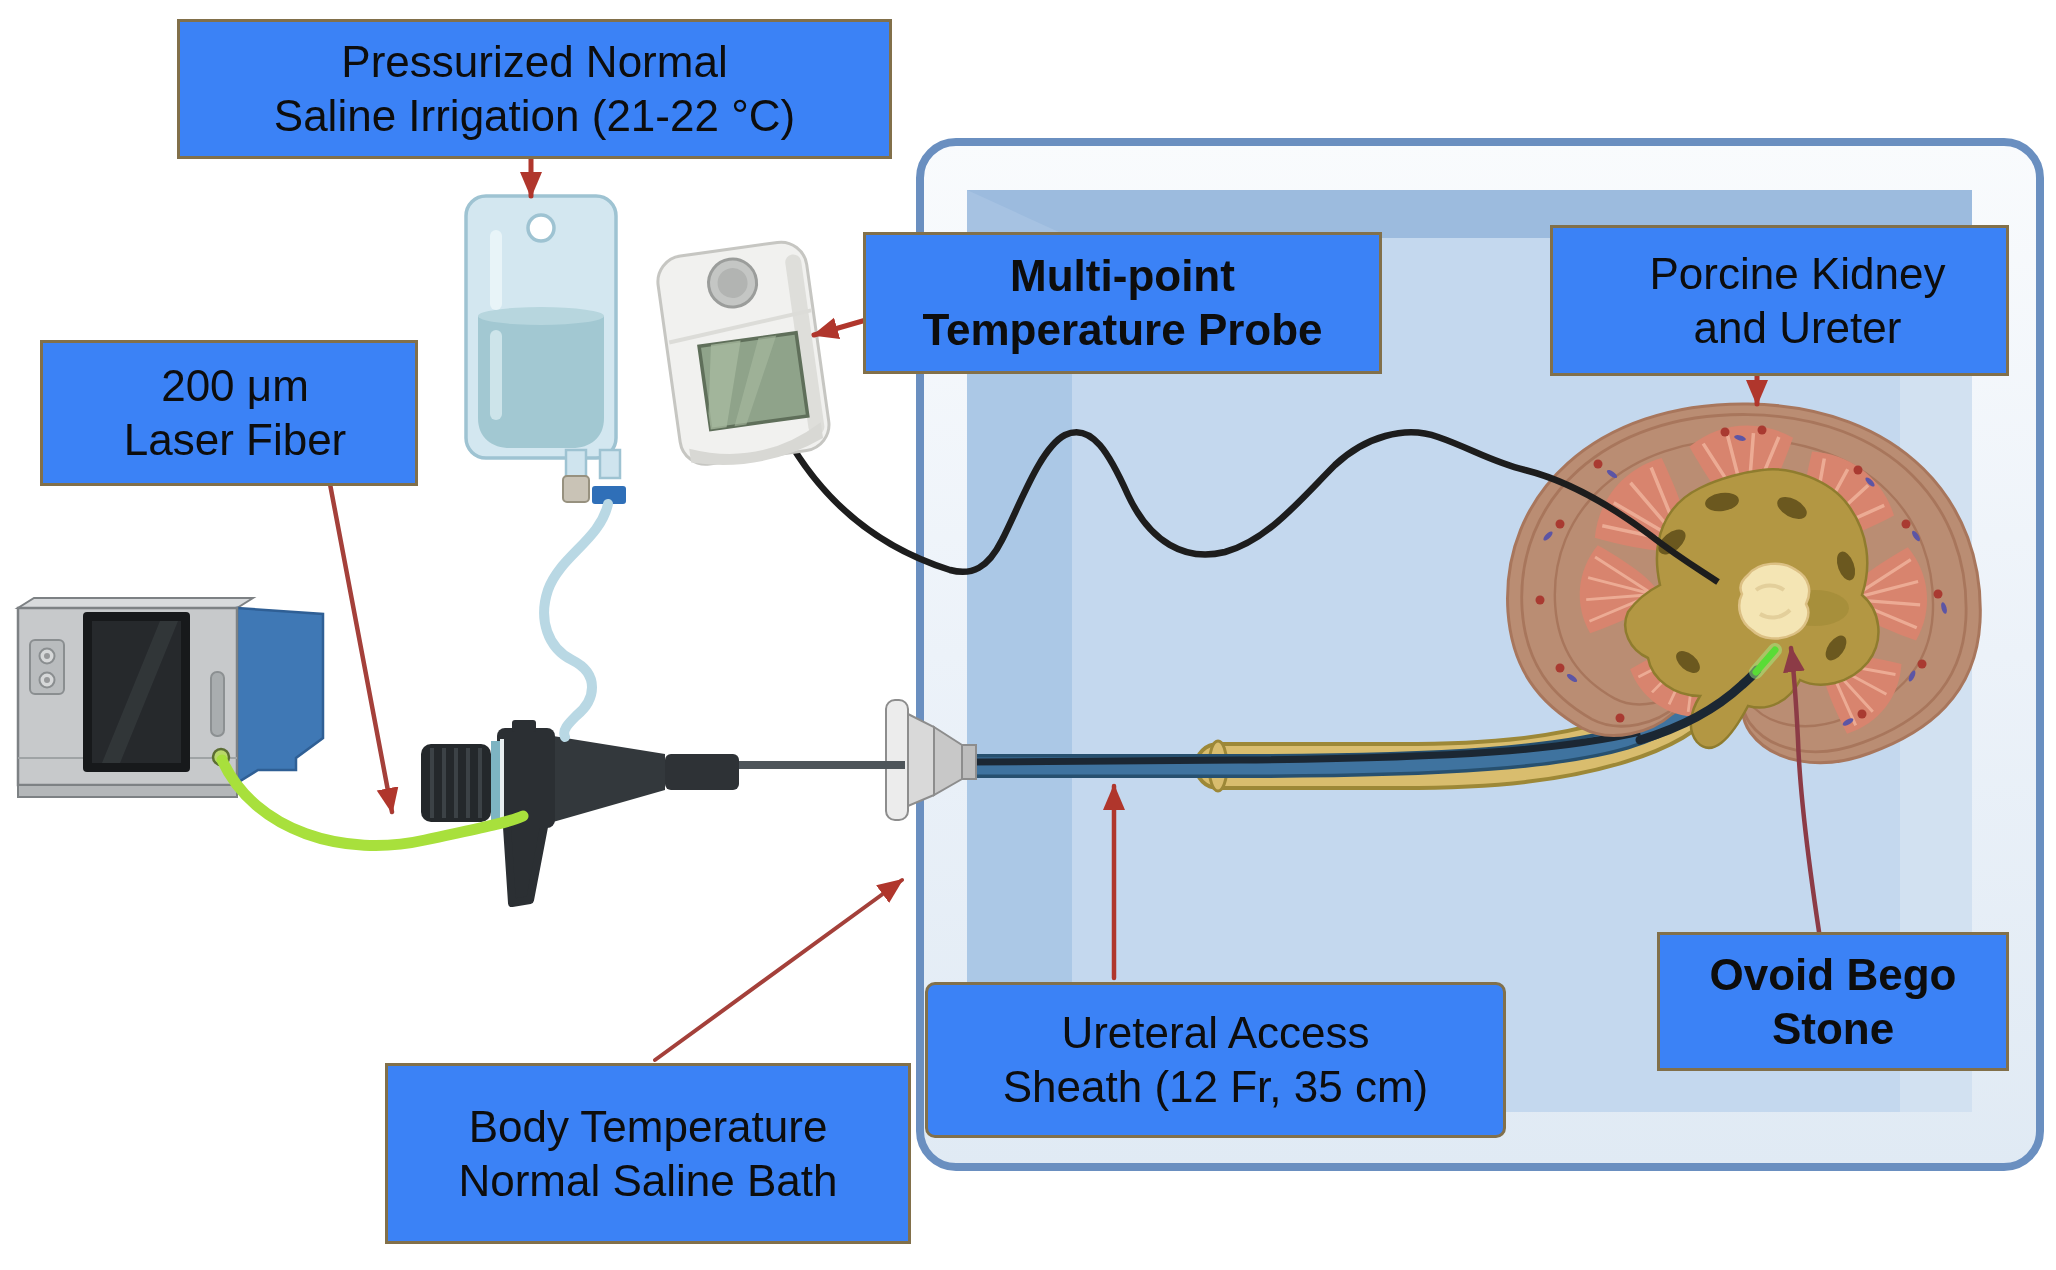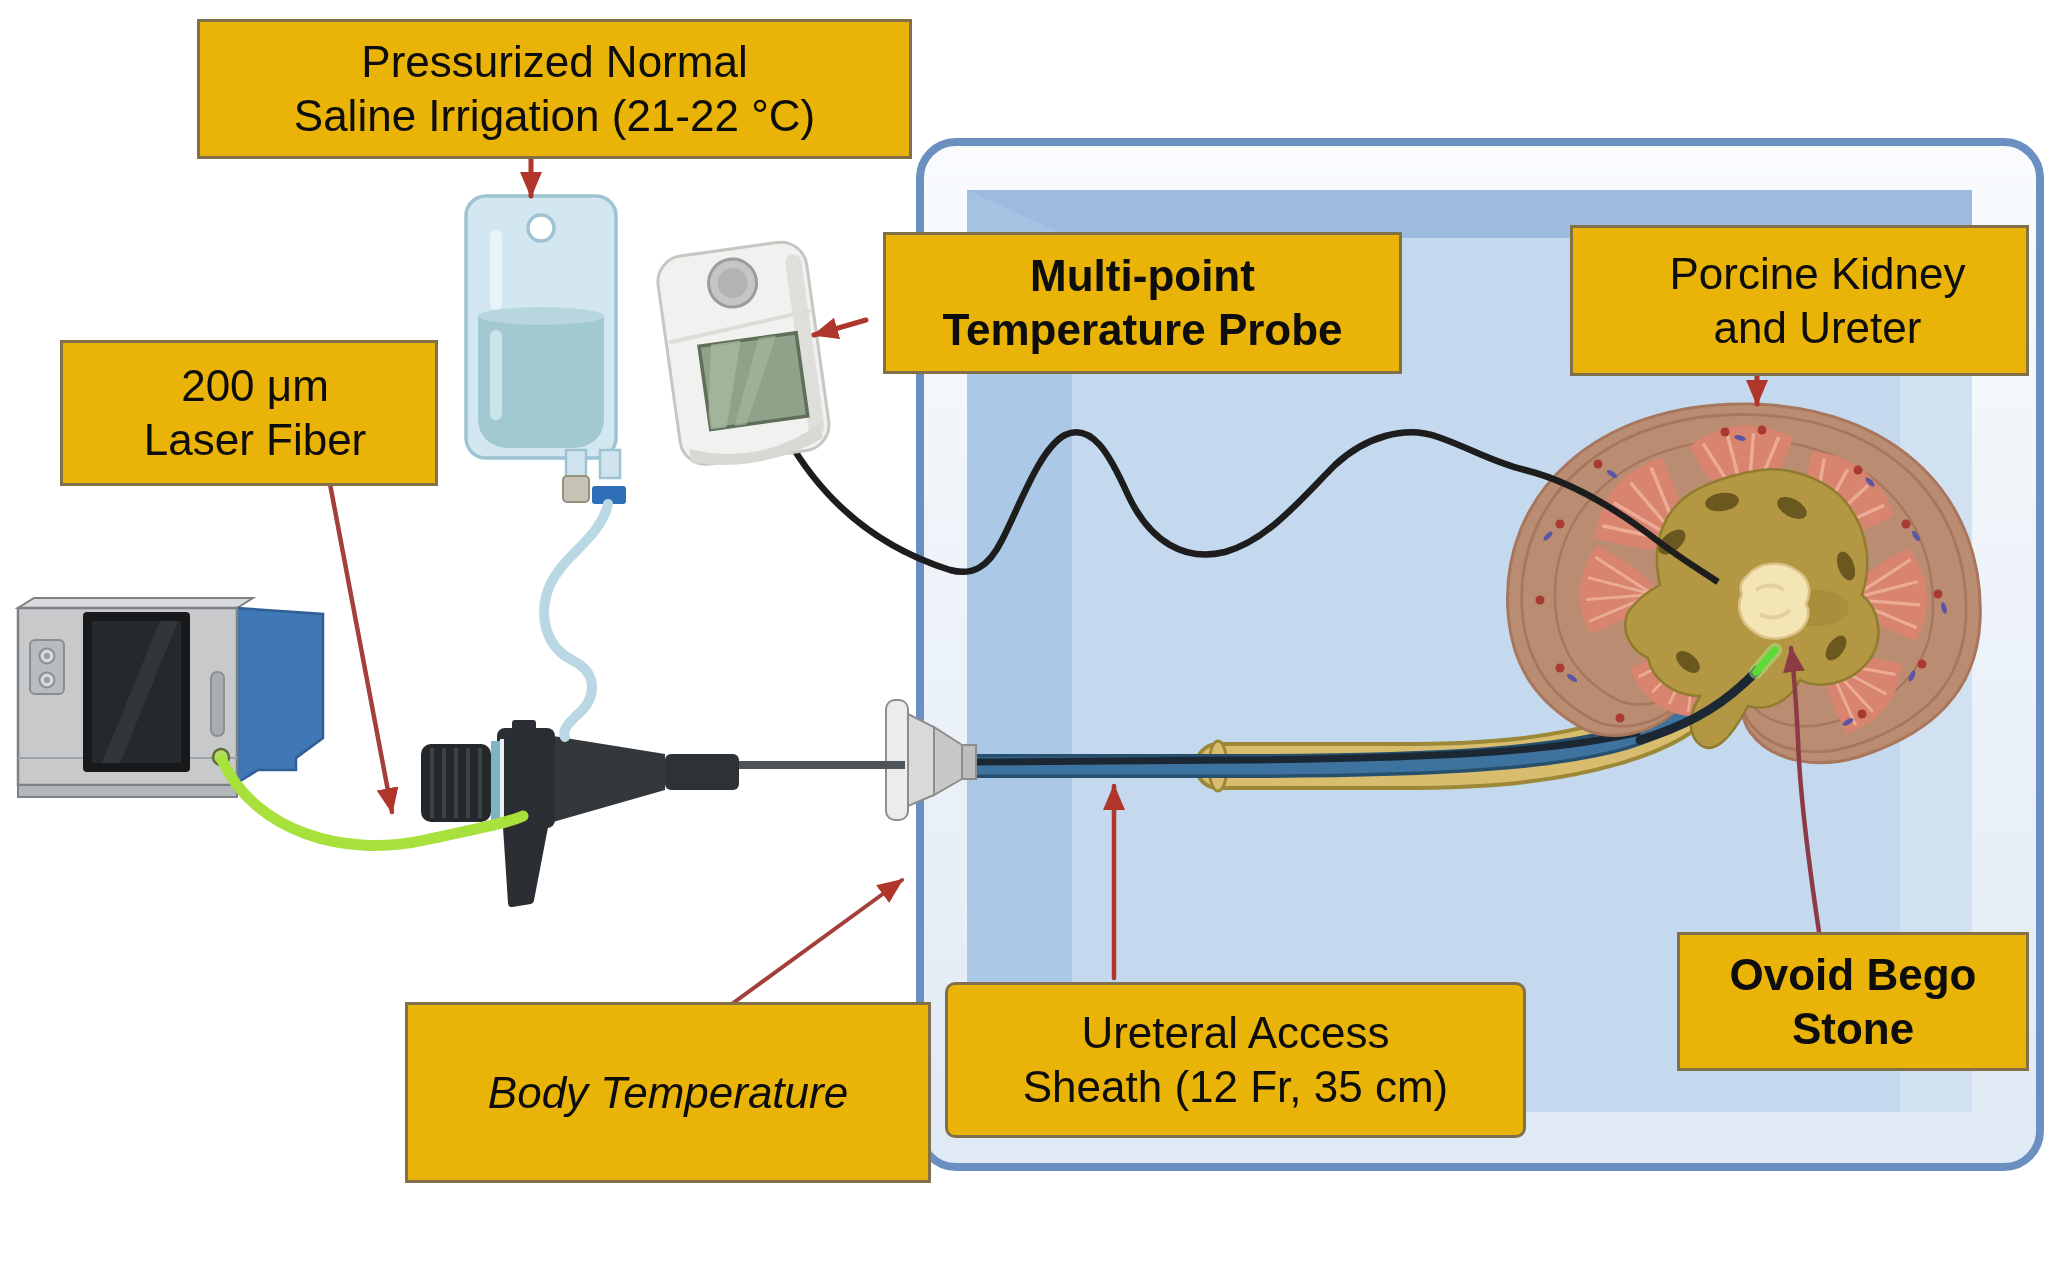--- a/index.html
+++ b/index.html
@@ -1,21 +1,21 @@
 <!DOCTYPE html>
 <html><head>
 <meta charset="utf-8">
 <style>
   html,body{margin:0;padding:0;background:#ffffff;}
   .stage{position:relative;width:2056px;height:1270px;background:#ffffff;overflow:hidden;
          font-family:"Liberation Sans", sans-serif;}
   .stage svg{position:absolute;left:0;top:0;}
   .callout{position:absolute;display:flex;align-items:center;justify-content:center;
-           text-align:center;background:#eab308;border:3px solid #82704a;
-           color:#0d0d0d;font-size:44px;line-height:1.22;z-index:5;margin-left:20px;}
+           text-align:center;background:#3b82f6;border:3px solid #82704a;
+           color:#0d0d0d;font-size:44px;line-height:1.22;z-index:5;}
   .callout .inner{width:100%;}
   .pyr{fill:#d8846e;}
   .pyr-line{stroke:#f0b19b;stroke-width:3.5;fill:none;opacity:.85;}
   .dot-r{fill:#a93a31;}
   .dot-b{fill:#5c55a5;}
 </style>
 </head>
 <body>
 
 <div class="stage">
@@ -274,19 +274,20 @@
   </div>
 </div>
 
 <div class="callout" style="left:1657px;top:932px;width:346px;height:133px;font-weight:bold;">
   <div class="inner">
     <div>Ovoid Bego</div>
     <div>Stone</div>
   </div>
 </div>
 
-<div class="callout" style="left:385px;top:1002px;width:520px;height:175px;font-style:italic;">
+<div class="callout" style="left:385px;top:1063px;width:520px;height:175px;">
   <div class="inner">
     <div>Body Temperature</div>
+    <div>Normal Saline Bath</div>
   </div>
 </div>
 
 </div>
 
 </body></html>

